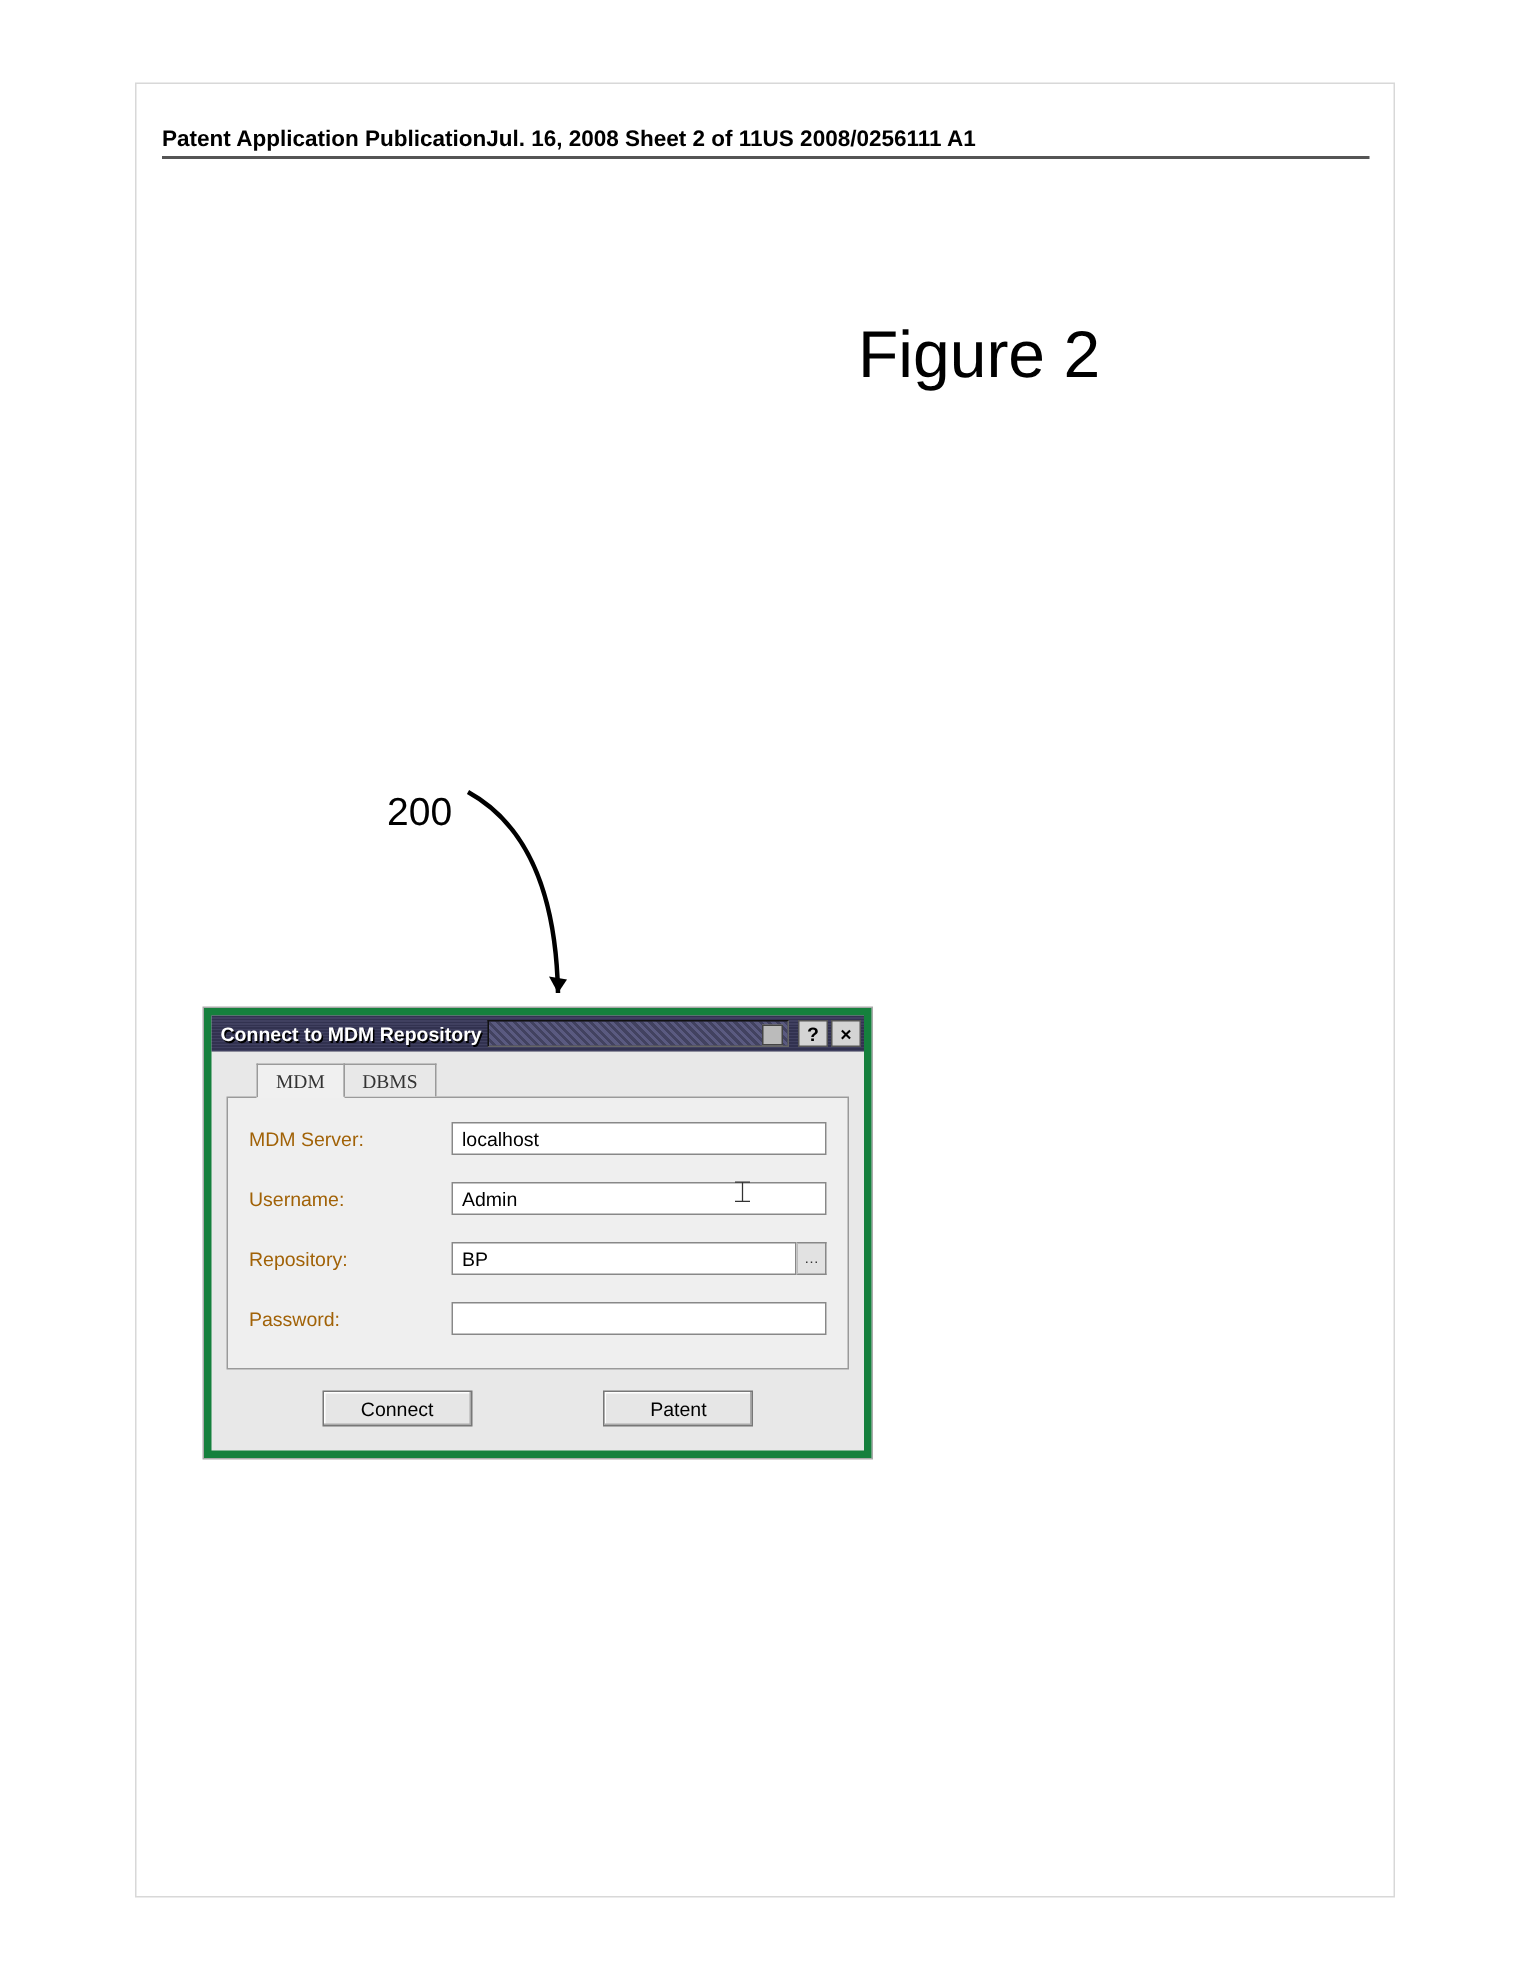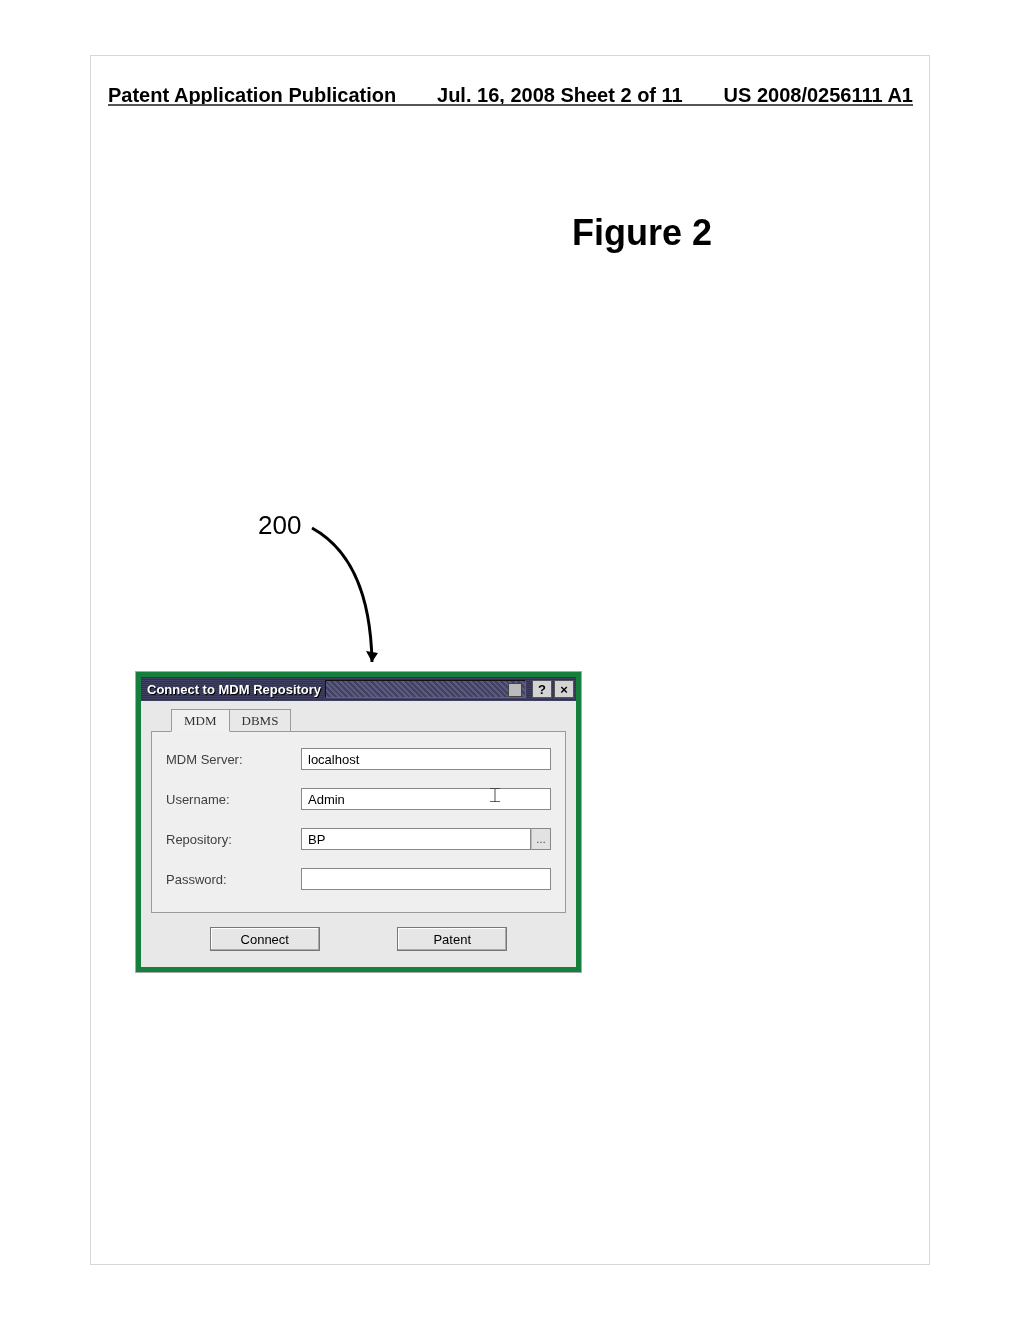--- a/index.html
+++ b/index.html
@@ -17,39 +17,38 @@
       width: 840px;
       height: 1210px;
       border: 1px solid #d8d8d8;
     }
     .header-row {
       position: absolute;
       left: 108px;
       top: 84px;
       width: 805px;
       display: flex;
-      justify-content: space-between;
-      font-size: 20px;
+      font-size: 15px;
       font-weight: bold;
     }
     .header-row .left { text-align: left; }
     .header-row .mid { text-align: center; }
     .header-row .right { text-align: right; }
     .header-rule {
       position: absolute;
       left: 108px;
       top: 104px;
       width: 805px;
       height: 0;
       border-top: 2px solid #555;
     }
     .figure-title {
       position: absolute;
-      font-size: 36px;
-      font-weight: bold;
+      font-size: 44px;
+      font-weight: normal;
     }
     .callout-num {
       position: absolute;
       font-size: 26px;
     }
     .callout-arc {
       position: absolute;
     }
     .dialog {
       position: absolute;
@@ -127,21 +126,21 @@
     .form-row {
       display: flex;
       align-items: center;
       margin-bottom: 18px;
       font-size: 13px;
       color: #333;
     }
     .form-row:last-child { margin-bottom: 4px; }
     .form-row label {
       width: 135px;
-      color: #404040;
+      color: #a16207;
     }
     .form-row .field-wrap {
       flex: 1;
       display: flex;
       align-items: stretch;
     }
     .textfield {
       flex: 1;
       height: 22px;
       background: #fff;
@@ -161,21 +160,21 @@
       position: absolute;
       font-size: 20px;
       pointer-events: none;
     }
     .button-row {
       display: flex;
       justify-content: space-around;
       padding: 14px 30px 16px 30px;
     }
     .dlg-btn {
-      width: 110px;
+      width: 100px;
       height: 24px;
       font-size: 13px;
       background: #e6e6e6;
       border: 1px solid #777;
       box-shadow: inset -1px -1px 0 #aaa, inset 1px 1px 0 #fff;
       cursor: default;
     }
   </style>
 </head>
 <body>
@@ -184,21 +183,21 @@
 
 <div class="header-row">
   <span class="left">Patent Application Publication</span>
   <span class="mid">Jul. 16, 2008  Sheet 2 of 11</span>
   <span class="right">US 2008/0256111 A1</span>
 </div>
 <div class="header-rule"></div>
 
 <div class="figure-title" style="left:572px;top:212px;">Figure 2</div>
 
-<div class="callout-num" style="left:258px;top:510px;">200</div>
+<div class="callout-num" style="left:258px;top:526px;">200</div>
 
 <svg class="callout-arc" style="left:300px; top:520px;" width="90" height="150">
   <path d="M 12 8 Q 70 40 72 142" stroke="#000" stroke-width="3" fill="none"></path>
   <path d="M 72 142 l -6 -11 l 12 2 z" fill="#000"></path>
 </svg>
 
 <div class="dialog">
   <div class="titlebar">
     <span class="title-text">Connect to MDM Repository</span>
     <div class="title-stripes">

